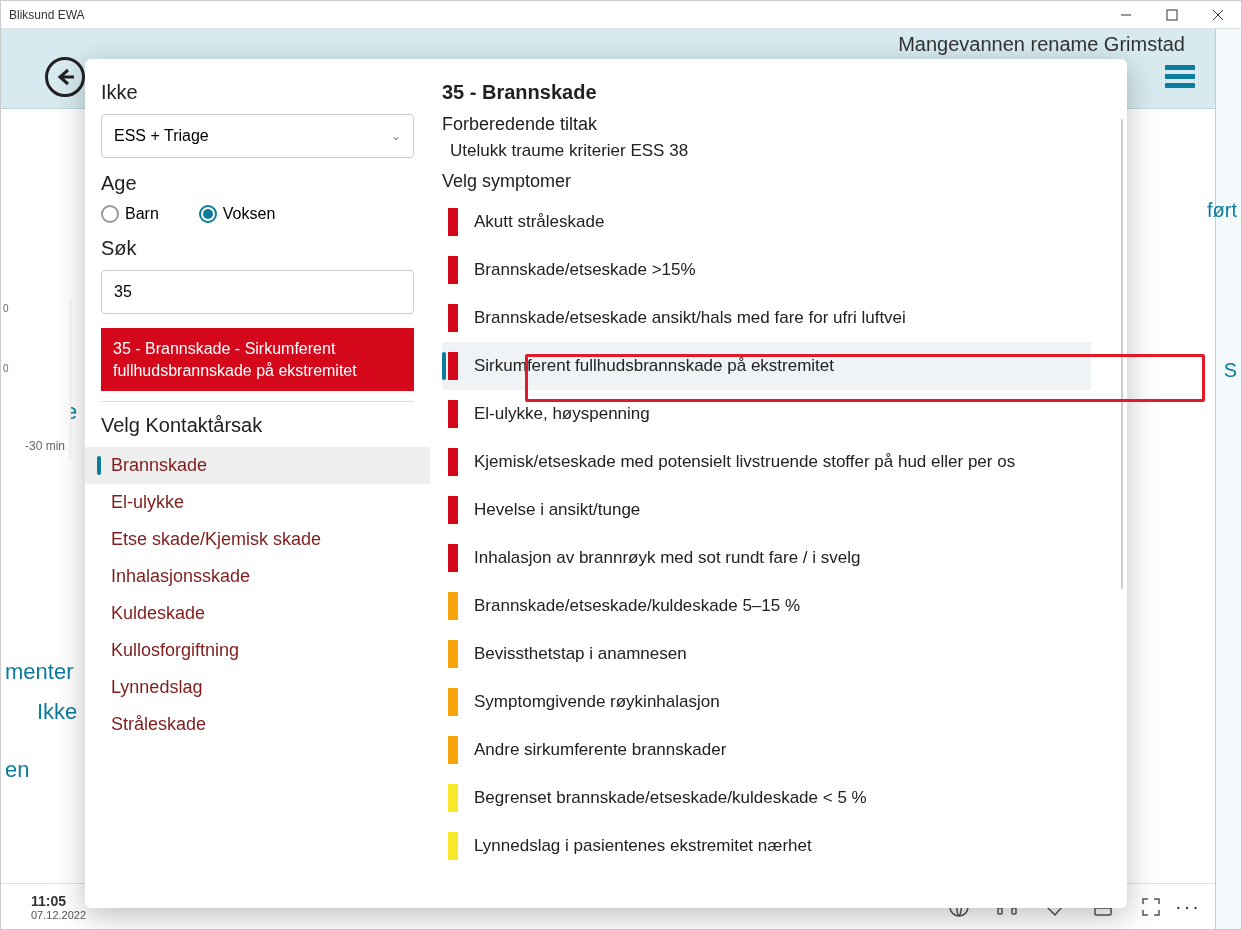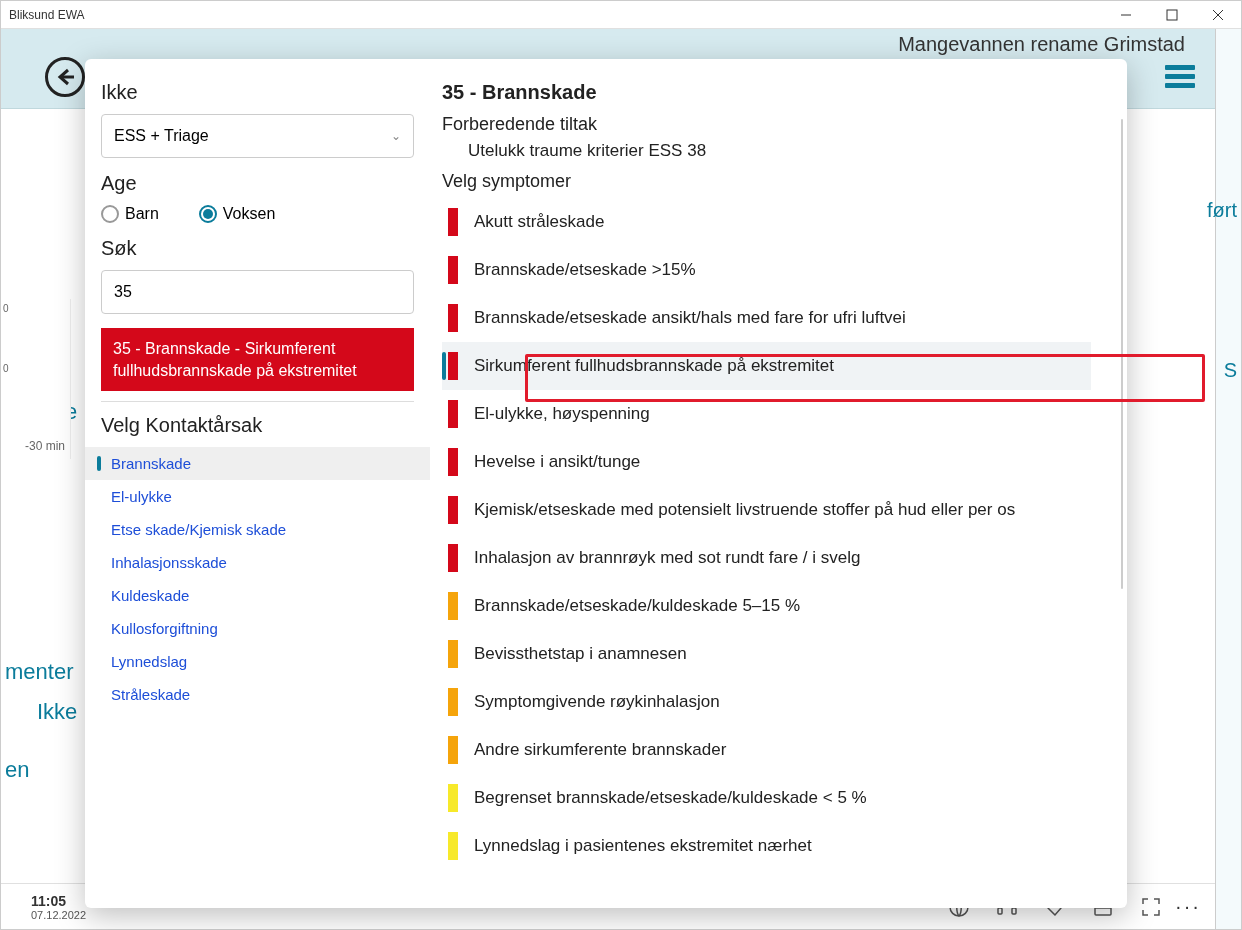--- a/index.html
+++ b/index.html
@@ -182,22 +182,22 @@
   background: #d4081a;
   color: #fff;
   padding: 10px 12px;
   font-size: 16px;
   line-height: 1.35;
 }
 .hr { margin: 0 16px 12px 16px; border: none; border-top: 1px solid #ddd; }
 .contact-list { margin: 0 0 0 0; }
 .contact-item {
   padding: 8px 16px 8px 26px;
-  font-size: 15px;
-  color: #1d4ed8;
+  font-size: 18px;
+  color: #7f1d1d;
   cursor: pointer;
   display: flex; align-items: center;
   position: relative;
 }
 .contact-item.active {
   background: #efefef;
 }
 .contact-item.active::before {
   content: "";
   position: absolute;
@@ -209,21 +209,21 @@
 .right-title {
   font-size: 20px; font-weight: 700; color: #222;
   margin-bottom: 10px;
 }
 .right-sub {
   font-size: 18px; color: #222;
   margin: 10px 0 6px 0;
 }
 .prep-item {
   font-size: 17px; color: #222;
-  margin-left: 26px; margin-bottom: 10px;
+  margin-left: 8px; margin-bottom: 10px;
 }
 .symptom-list { margin-top: 6px; }
 .symptom {
   display: flex; align-items: center;
   padding: 10px 6px 10px 6px;
   gap: 16px;
   position: relative;
   cursor: pointer;
 }
 .symptom .bar {
@@ -416,25 +416,25 @@
           <div class="symptom selected">
             <div class="bar red"></div>
             <div class="label">Sirkumferent fullhudsbrannskade på ekstremitet</div>
           </div>
           <div class="symptom">
             <div class="bar red"></div>
             <div class="label">El-ulykke, høyspenning</div>
           </div>
           <div class="symptom">
             <div class="bar red"></div>
+            <div class="label">Kjemisk/etseskade med potensielt livstruende stoffer på hud eller per os</div>
+          </div>
+          <div class="symptom">
+            <div class="bar red"></div>
             <div class="label">Hevelse i ansikt/tunge</div>
-          </div>
-          <div class="symptom">
-            <div class="bar red"></div>
-            <div class="label">Kjemisk/etseskade med potensielt livstruende stoffer på hud eller per os</div>
           </div>
           <div class="symptom">
             <div class="bar red"></div>
             <div class="label">Inhalasjon av brannrøyk med sot rundt fare / i svelg</div>
           </div>
           <div class="symptom">
             <div class="bar orange"></div>
             <div class="label">Brannskade/etseskade/kuldeskade 5–15 %</div>
           </div>
           <div class="symptom">

